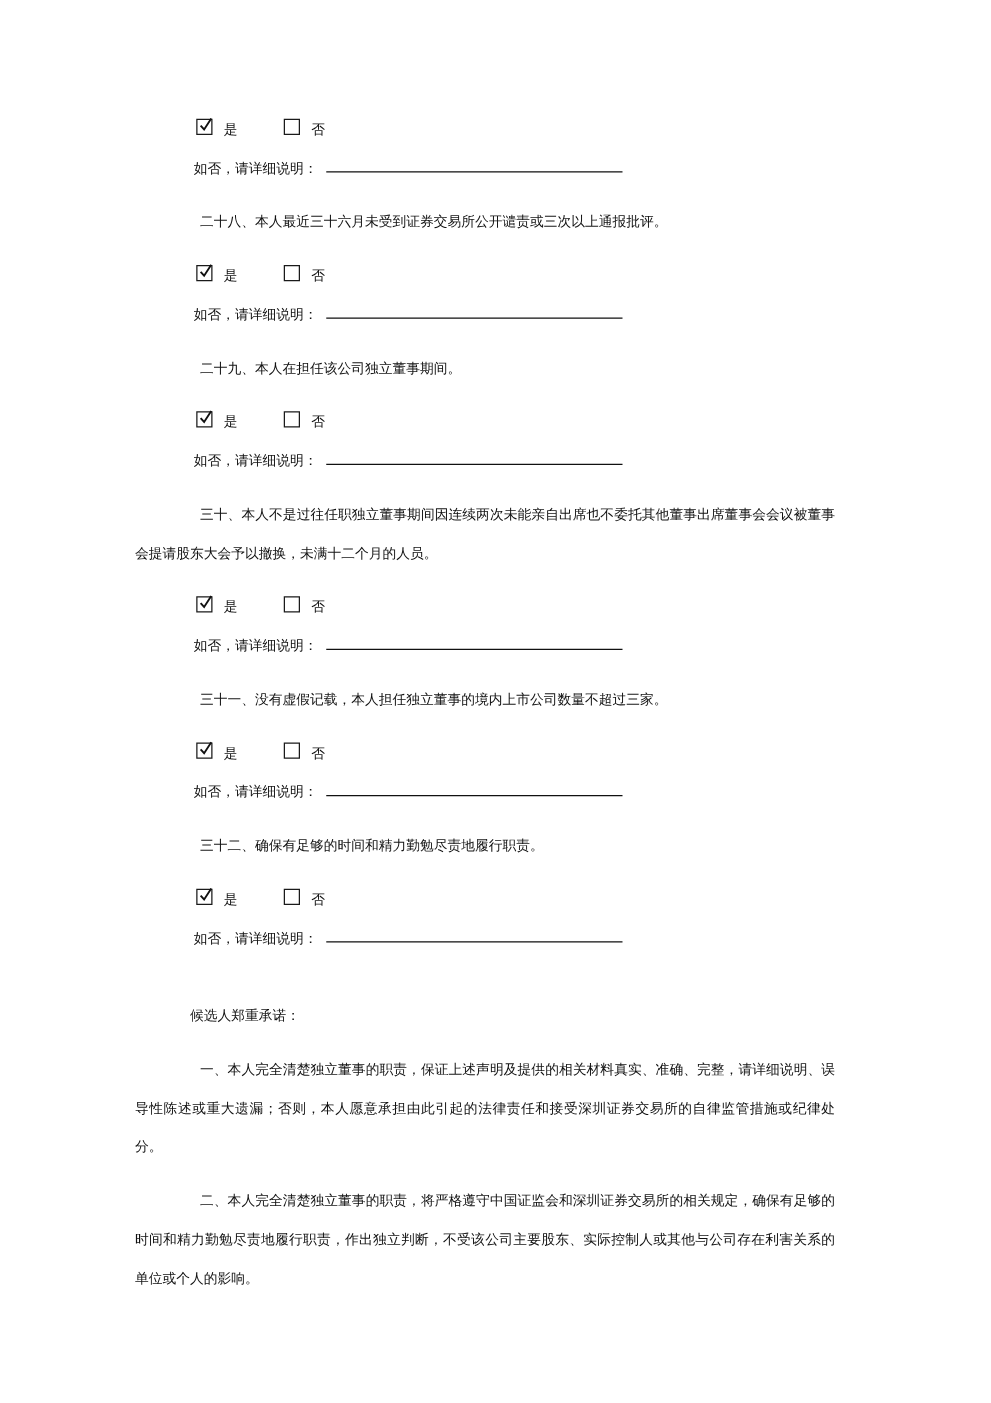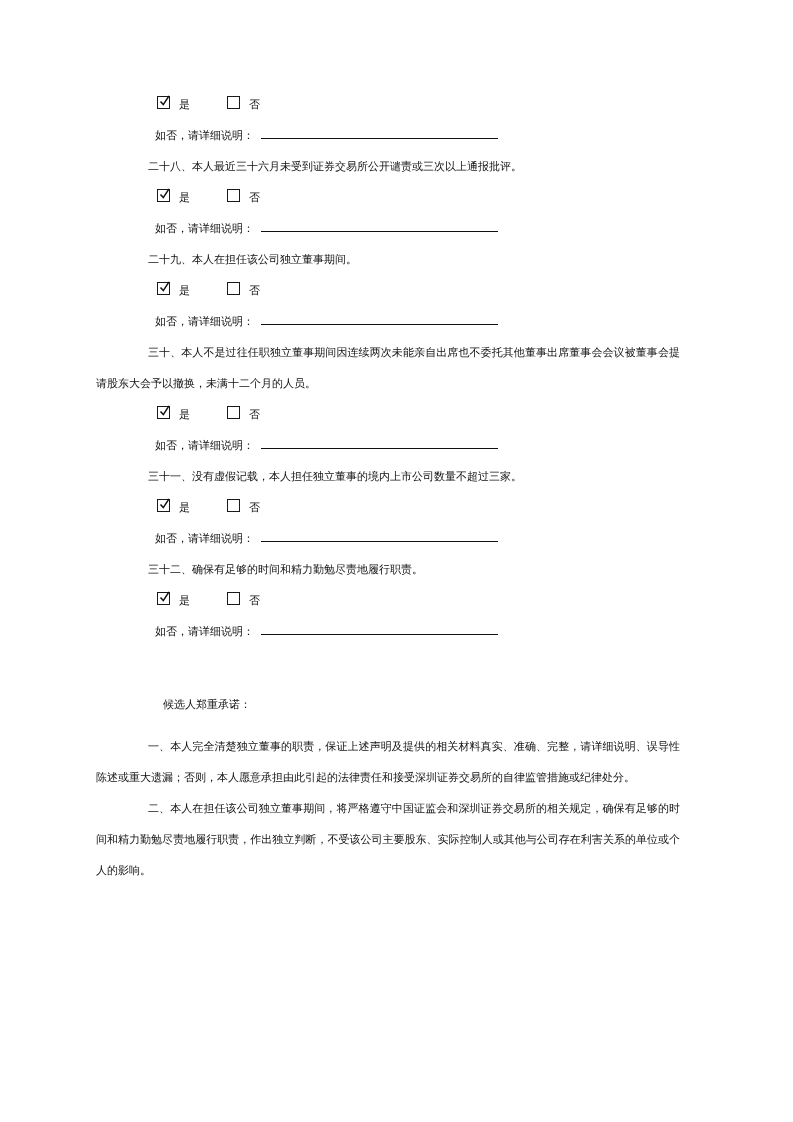--- a/index.html
+++ b/index.html
@@ -16,26 +16,26 @@
     overflow: hidden;
   }
   .content {
     position: absolute;
     left: 96px; top: 89px;
     width: 584px;
     font-size: 11px;
     line-height: 31px;
   }
   p.stmt, p.pledge-para {
-    margin: 0;
+    margin: 12px;
     text-align: justify;
     text-indent: 52px;
   }
   p.pledge-heading {
-    margin: 11px;
+    margin: 0;
     text-indent: 56px;
   }
   .cb-row {
     height: 31px;
     padding-left: 61px;
     white-space: nowrap;
   }
   .checkbox {
     display: inline-block;
     width: 13px; height: 13px;
@@ -123,16 +123,16 @@
           </svg></span><span class="cb-label-yes">是</span><span class="checkbox"></span><span>否</span>
     </div>
     <div class="explain-row">
       <span>如否，请详细说明：</span><span class="blank-line"></span>
     </div>
 
     <div class="spacer-line"></div>
 
     <p class="pledge-heading">候选人郑重承诺：</p>
     <p class="pledge-para">一、本人完全清楚独立董事的职责，保证上述声明及提供的相关材料真实、准确、完整，请详细说明、误导性陈述或重大遗漏；否则，本人愿意承担由此引起的法律责任和接受深圳证券交易所的自律监管措施或纪律处分。</p>
-    <p class="pledge-para">二、本人在担任该公司独立董事期间，将严格遵守中国证监会和深圳证券交易所的相关规定，确保有足够的时间和精力勤勉尽责地履行职责，作出独立判断，不受该公司主要股东、实际控制人或其他与公司存在利害关系的单位或个人的影响。</p>
+    <p class="pledge-para">二、本人完全清楚独立董事的职责，将严格遵守中国证监会和深圳证券交易所的相关规定，确保有足够的时间和精力勤勉尽责地履行职责，作出独立判断，不受该公司主要股东、实际控制人或其他与公司存在利害关系的单位或个人的影响。</p>
 
   </div>
 </div>
 
 </body></html>

